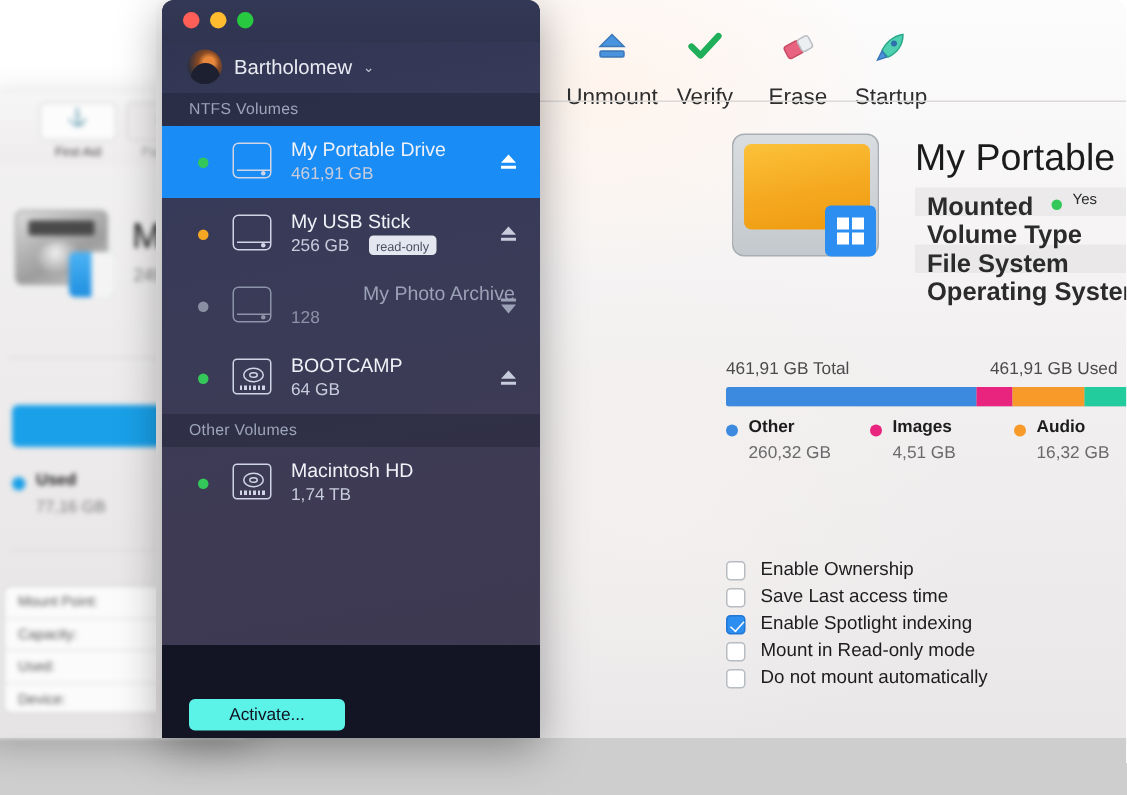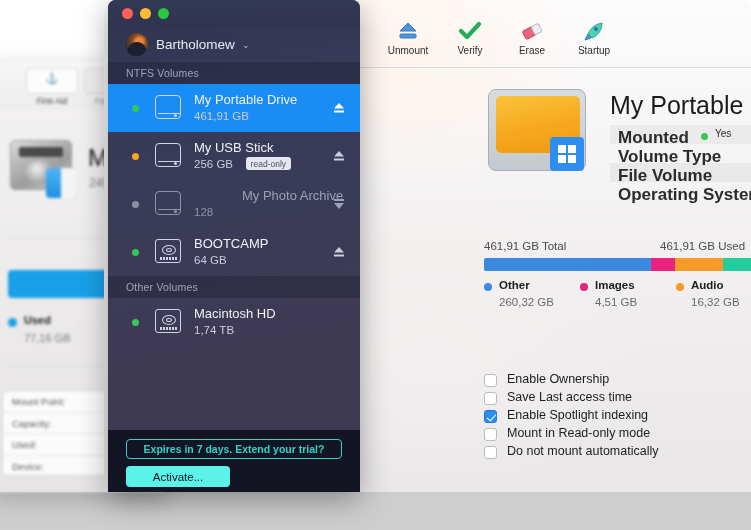--- a/index.html
+++ b/index.html
@@ -89,21 +89,21 @@
       radial-gradient(ellipse 260px 180px at 300px 60px, rgba(255,244,236,.95), rgba(255,255,255,0) 70%),
       radial-gradient(ellipse 300px 240px at 330px 330px, rgba(245,240,240,.9), rgba(255,255,255,0) 72%),
       linear-gradient(180deg,#fdfcfc 0%,#f2f0f0 48%,#e9e7e8 100%);
   }
 
   
   .tb-sep { position:absolute; left:256px; top:67px; width:391px; height:1px; background:#dcd9d9; }
   .toolbar { position:absolute; left:256px; top:0; width:391px; height:67px; }
   .tb-item { position:absolute; top:18px; width:62px; text-align:center; cursor:default; }
   .tb-icon { height:26px; display:flex; align-items:center; justify-content:center; }
-  .tb-label { font-size:10px; color:#2e2e2e; margin-top:1px; }
+  .tb-label { font-size:15px; color:#2e2e2e; margin-top:12px; }
 
   
   .ntfs {
     position:absolute; left:108px; top:0; width:252px; height:492px;
     background:linear-gradient(170deg,#2e3350 0%,#363a58 18%,#3a3b57 45%,#3f3a54 70%,#3b3950 100%);
     border-radius:8px 8px 0 0;
     box-shadow:0 8px 30px rgba(0,0,0,.35);
     overflow:hidden;
   }
   .ntfs-titlebar { position:absolute; left:0; top:0; width:252px; height:28px;
@@ -348,21 +348,21 @@
         <div class="info-row alt">
           <span class="info-key">Mounted</span>
           <span class="info-mid"><span class="gdot"></span>Yes</span>
 
         </div>
         <div class="info-row">
           <span class="info-key">Volume Type</span>
 
         </div>
         <div class="info-row alt">
-          <span class="info-key">File Volume</span>
+          <span class="info-key">File System</span>
 
         </div>
         <div class="info-row">
           <span class="info-key">Operating System</span>
           <span class="info-val"></span>
         </div>
       </div>
 
       <div class="st-total">461,91 GB Total</div>
       <div class="st-used">461,91 GB Used</div>
@@ -500,18 +500,17 @@
               <span class="ring2"></span>
               <span class="slots"></span>
             </div>
           </span>
           <span class="vol-name">Macintosh HD</span>
           <span class="vol-size">1,74 TB</span>
         </div>
       </div>
 
     <div class="trial-box">
-      <div class="trial-pill">Expires in 7 days. Extend your trial?</div>
       <div class="btn-activate">Activate...</div>
     </div>
   </div>
 
 </div>
 
 </body></html>

